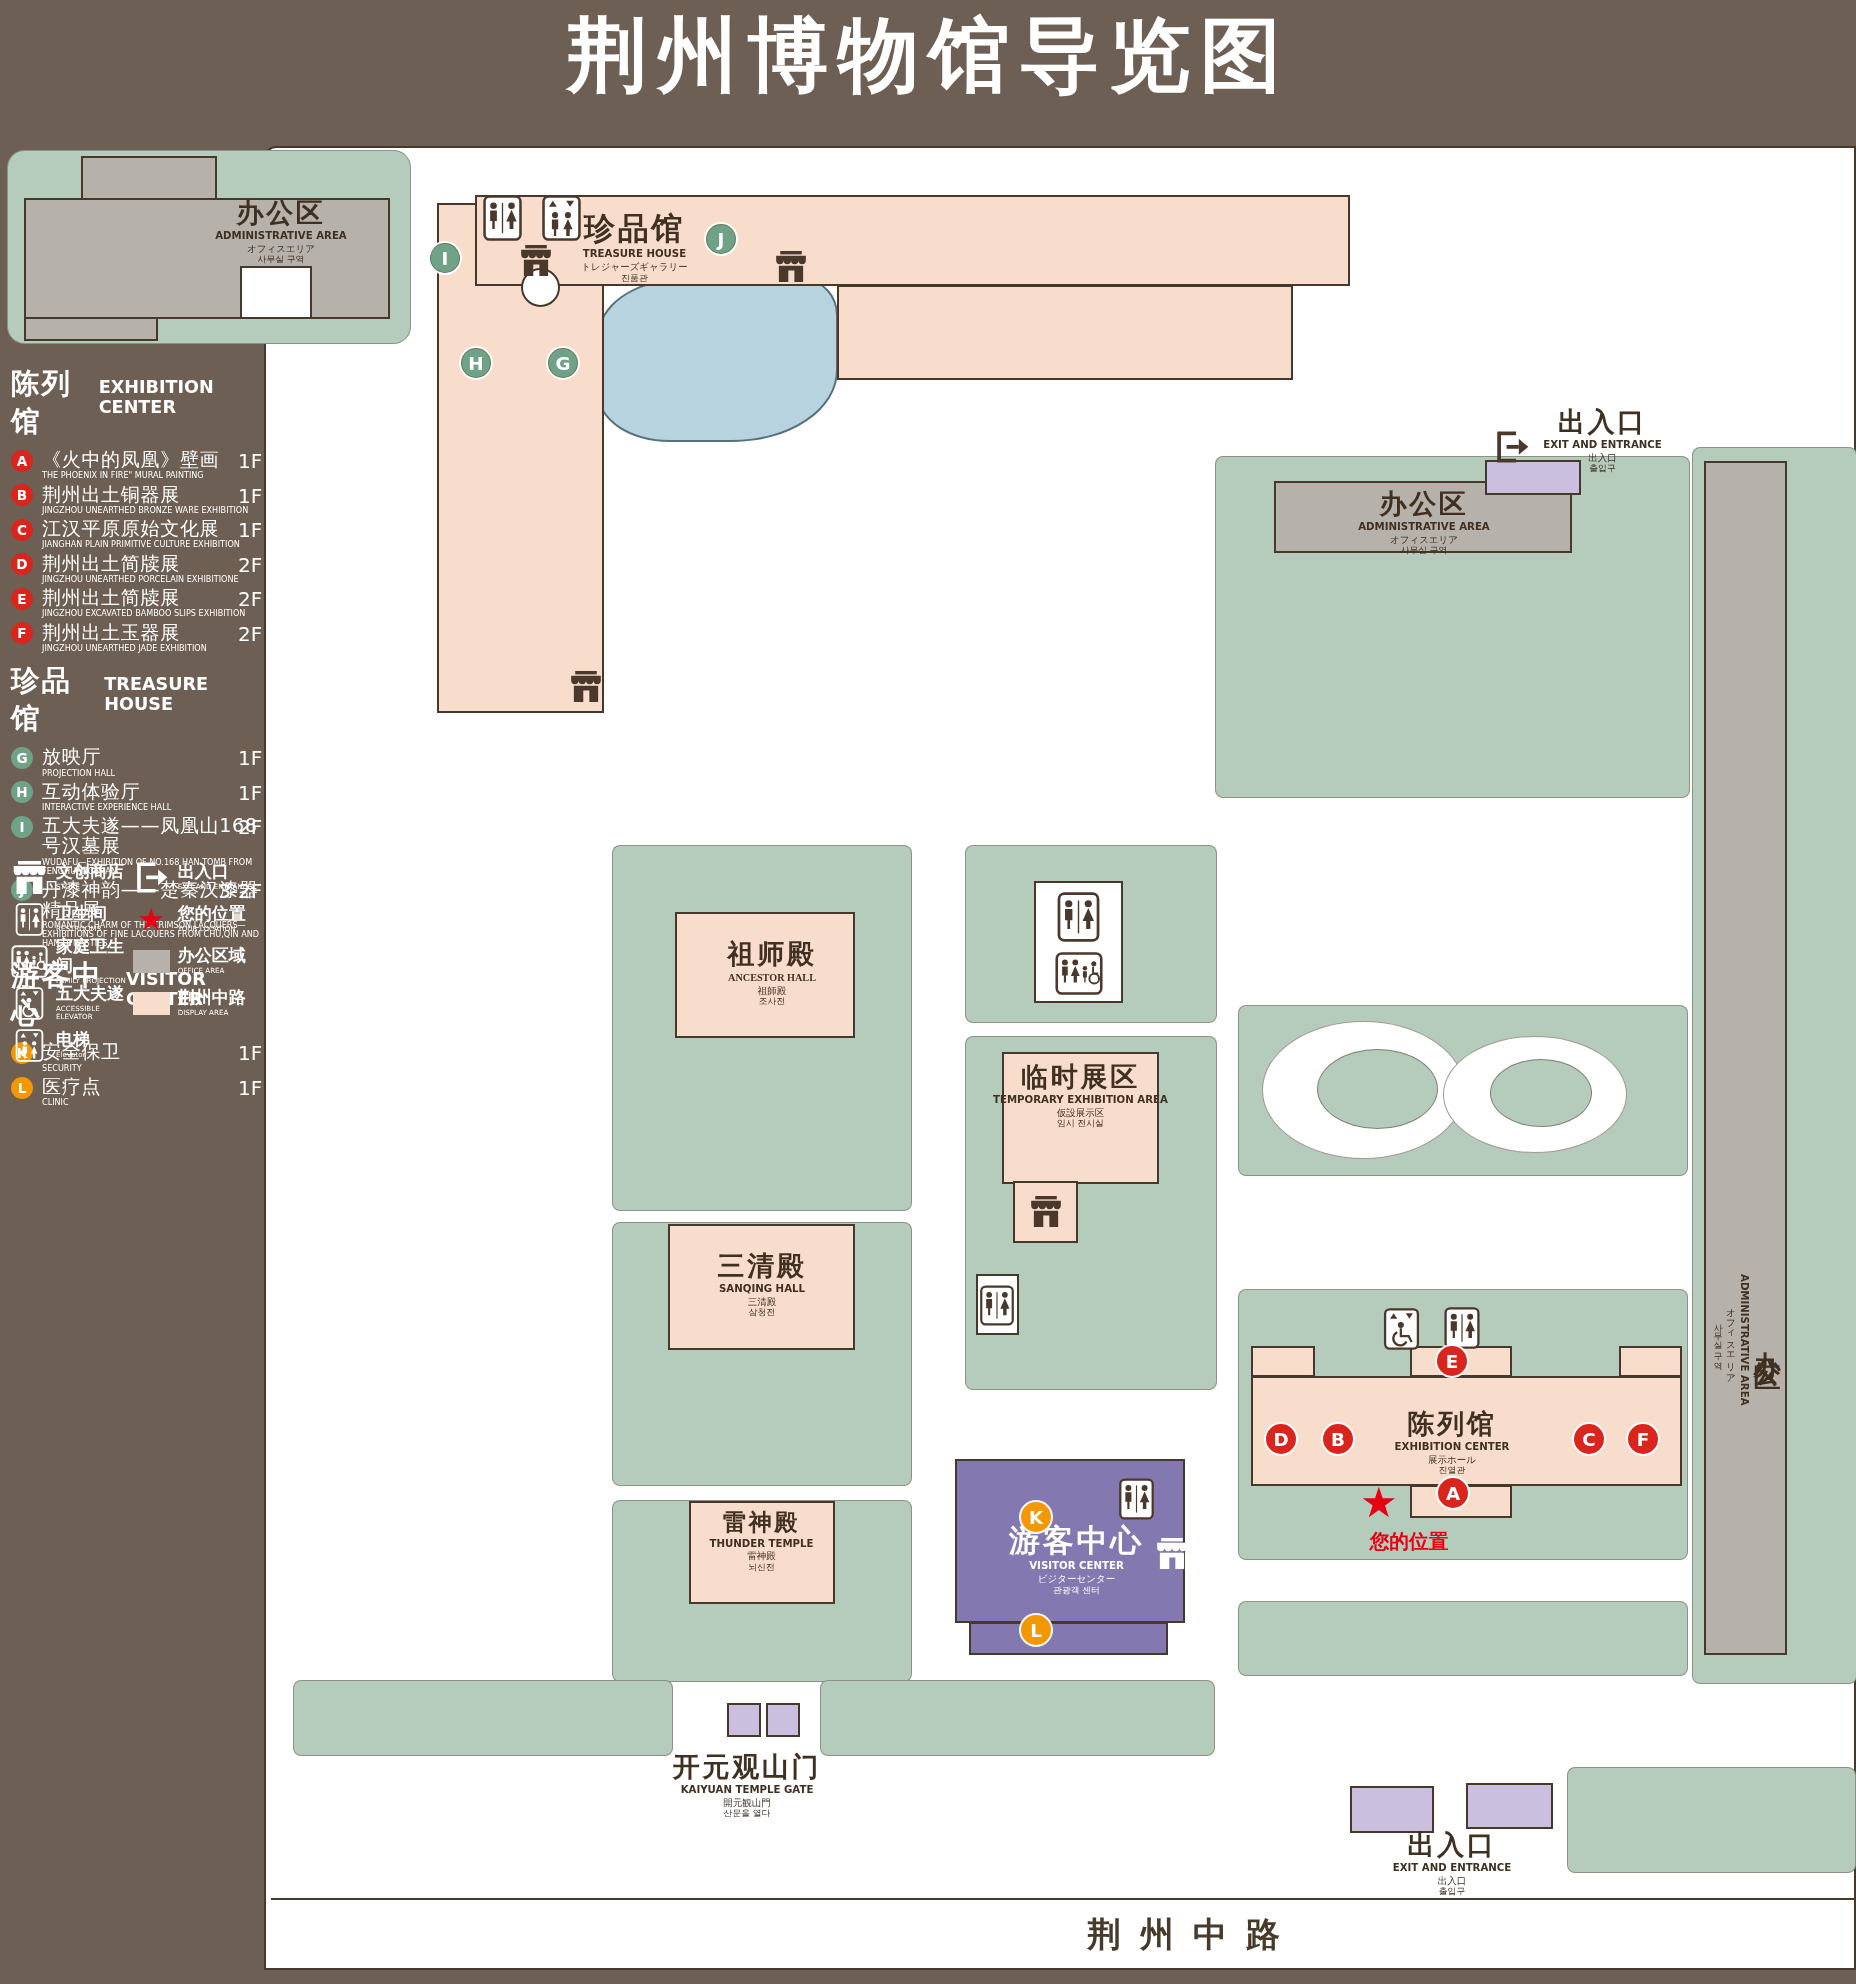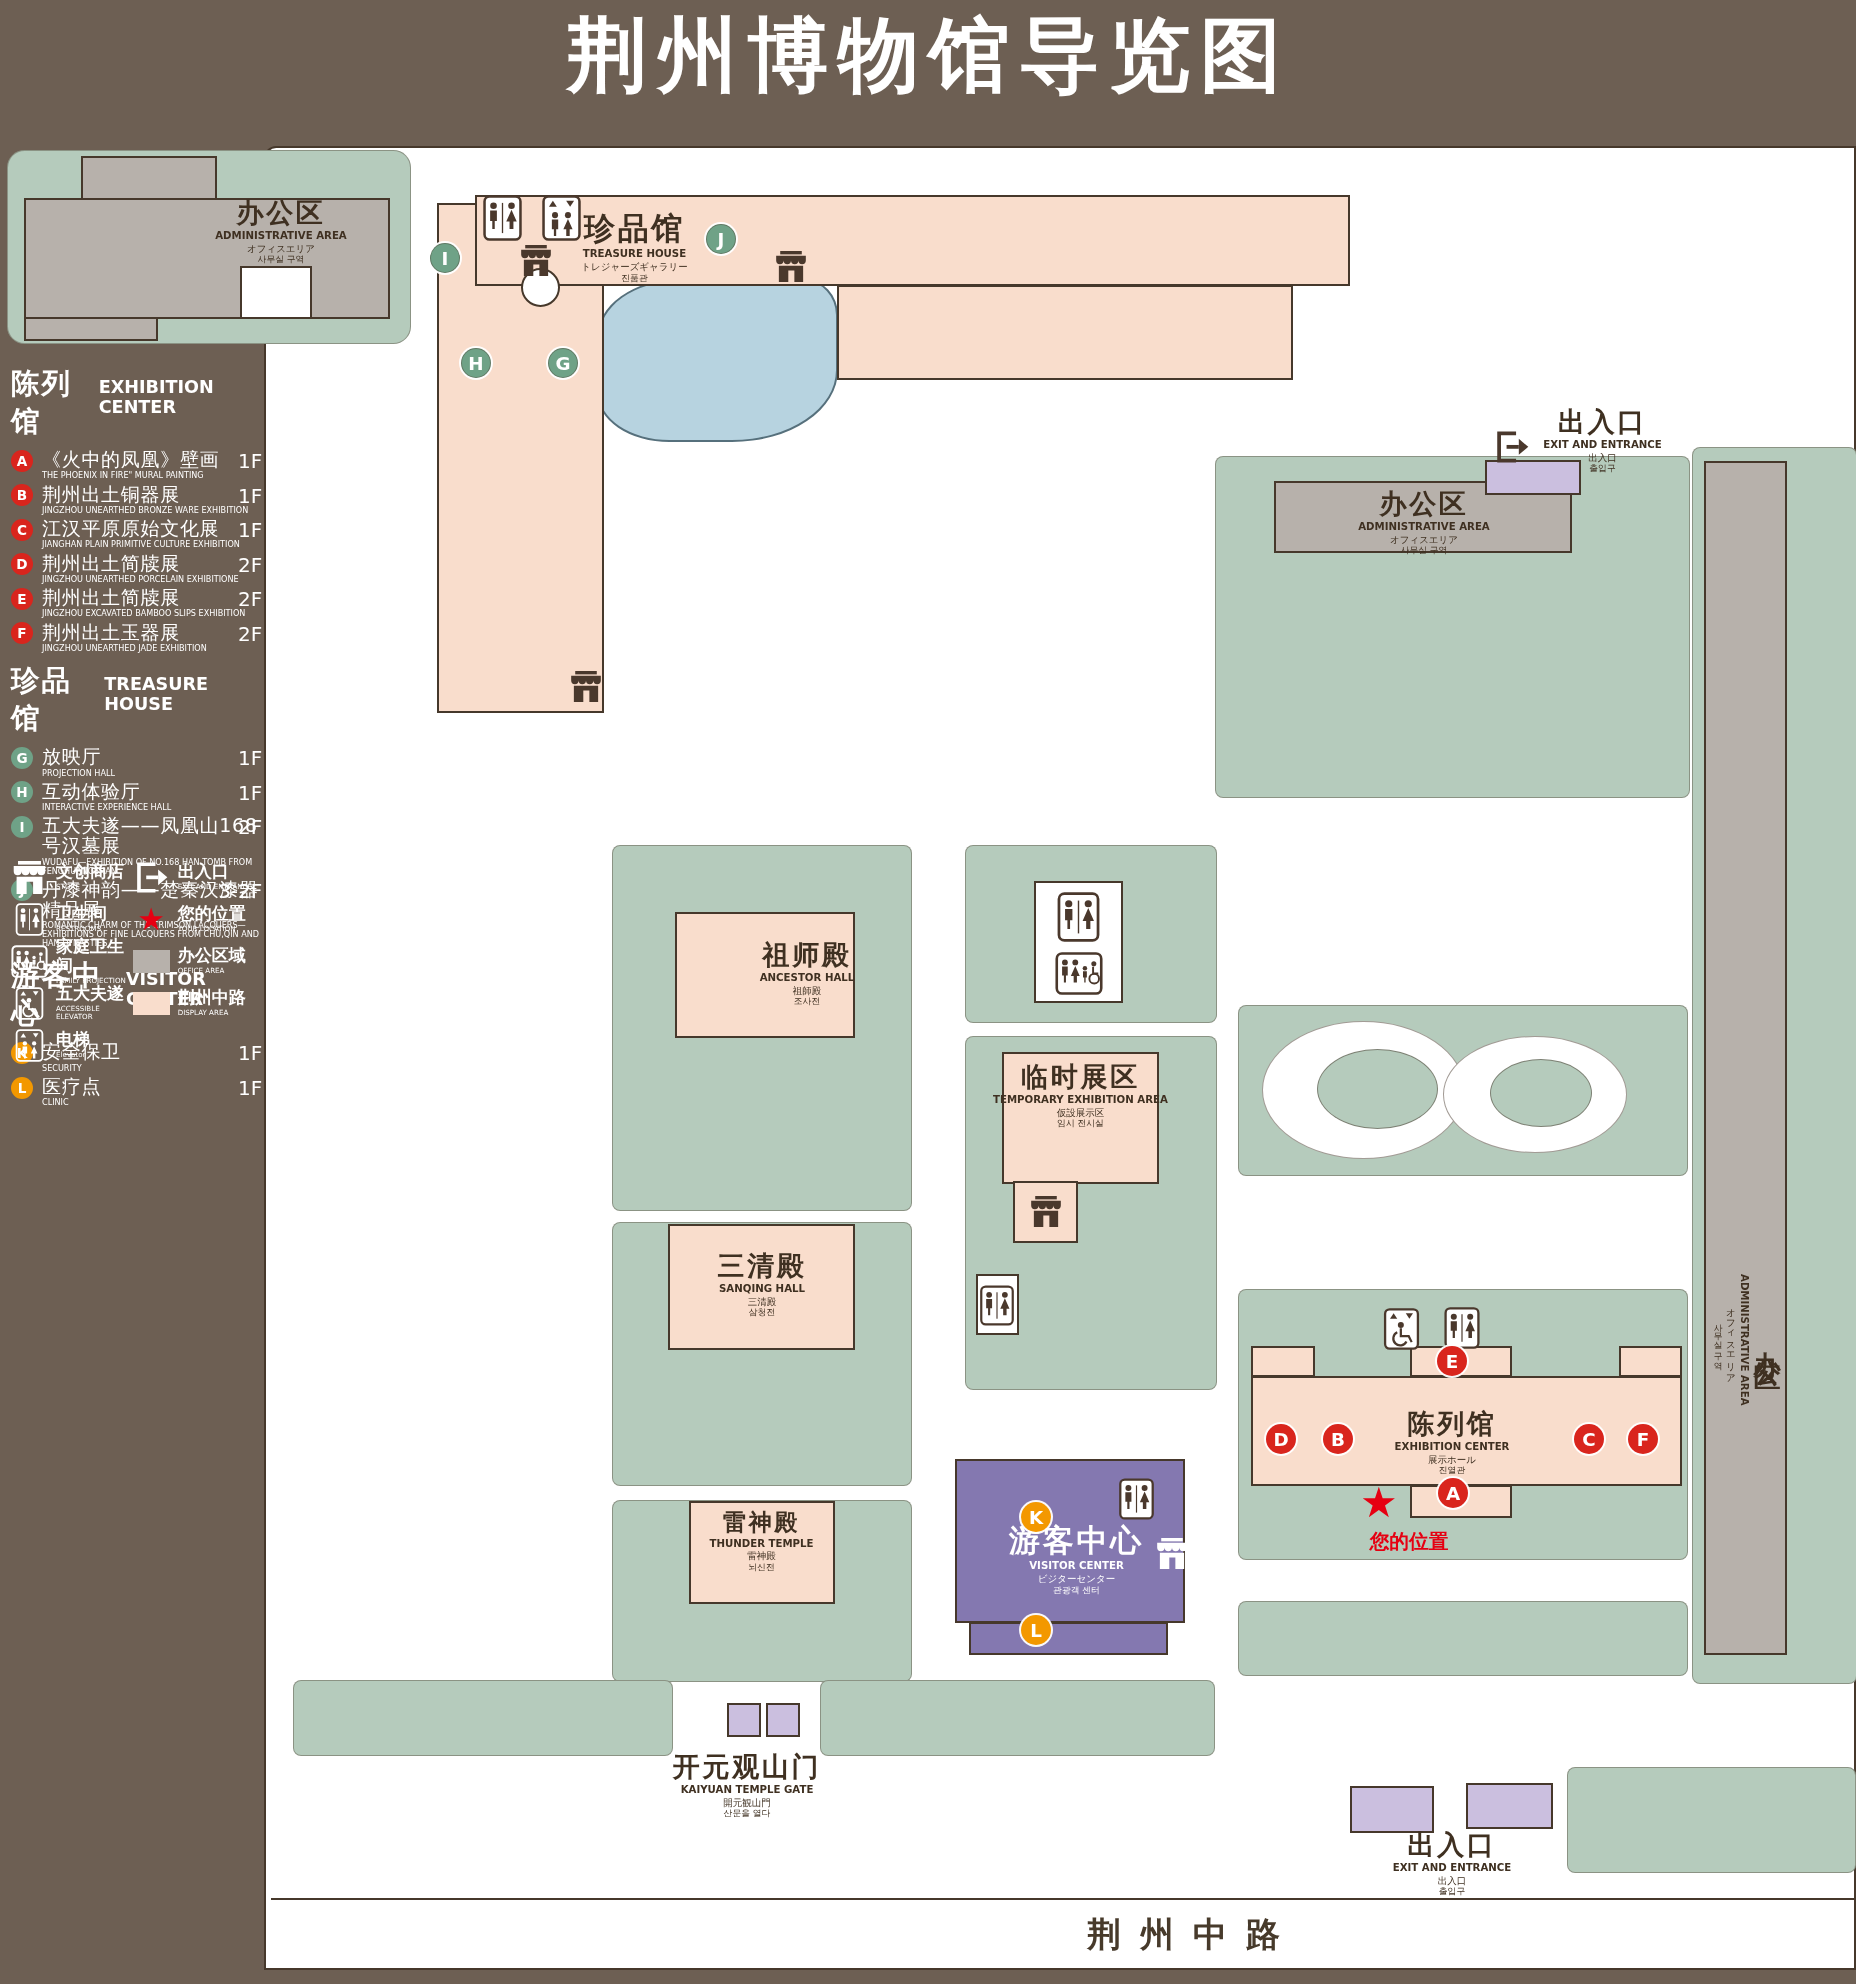--- a/index.html
+++ b/index.html
@@ -174,21 +174,21 @@
         <div class="l2">ADMINISTRATIVE AREA</div>
         <div class="l3">オフィスエリア</div>
         <div class="l4">사무실 구역</div>
       </div>
       <div class="map-label vertical" style="left: 1711px; top: 1194px; width: 71px; height: 292px;">
         <div class="l1">办公区</div>
         <div class="l2">ADMINISTRATIVE AREA</div>
         <div class="l3">オフィスエリア</div>
         <div class="l4">사무실 구역</div>
       </div>
-      <div class="map-label" style="left: 705px; top: 940px; width: 204px;">
+      <div class="map-label" style="left: 670px; top: 940px; width: 204px; font-family: Liberation Serif, serif;">
         <div class="l1">祖师殿</div>
         <div class="l2">ANCESTOR HALL</div>
         <div class="l3">祖師殿</div>
         <div class="l4">조사전</div>
       </div>
       <div class="map-label" style="left: 984px; top: 1062px; width: 193px;">
         <div class="l1">临时展区</div>
         <div class="l2">TEMPORARY EXHIBITION AREA</div>
         <div class="l3">仮設展示区</div>
         <div class="l4">임시 전시실</div>

